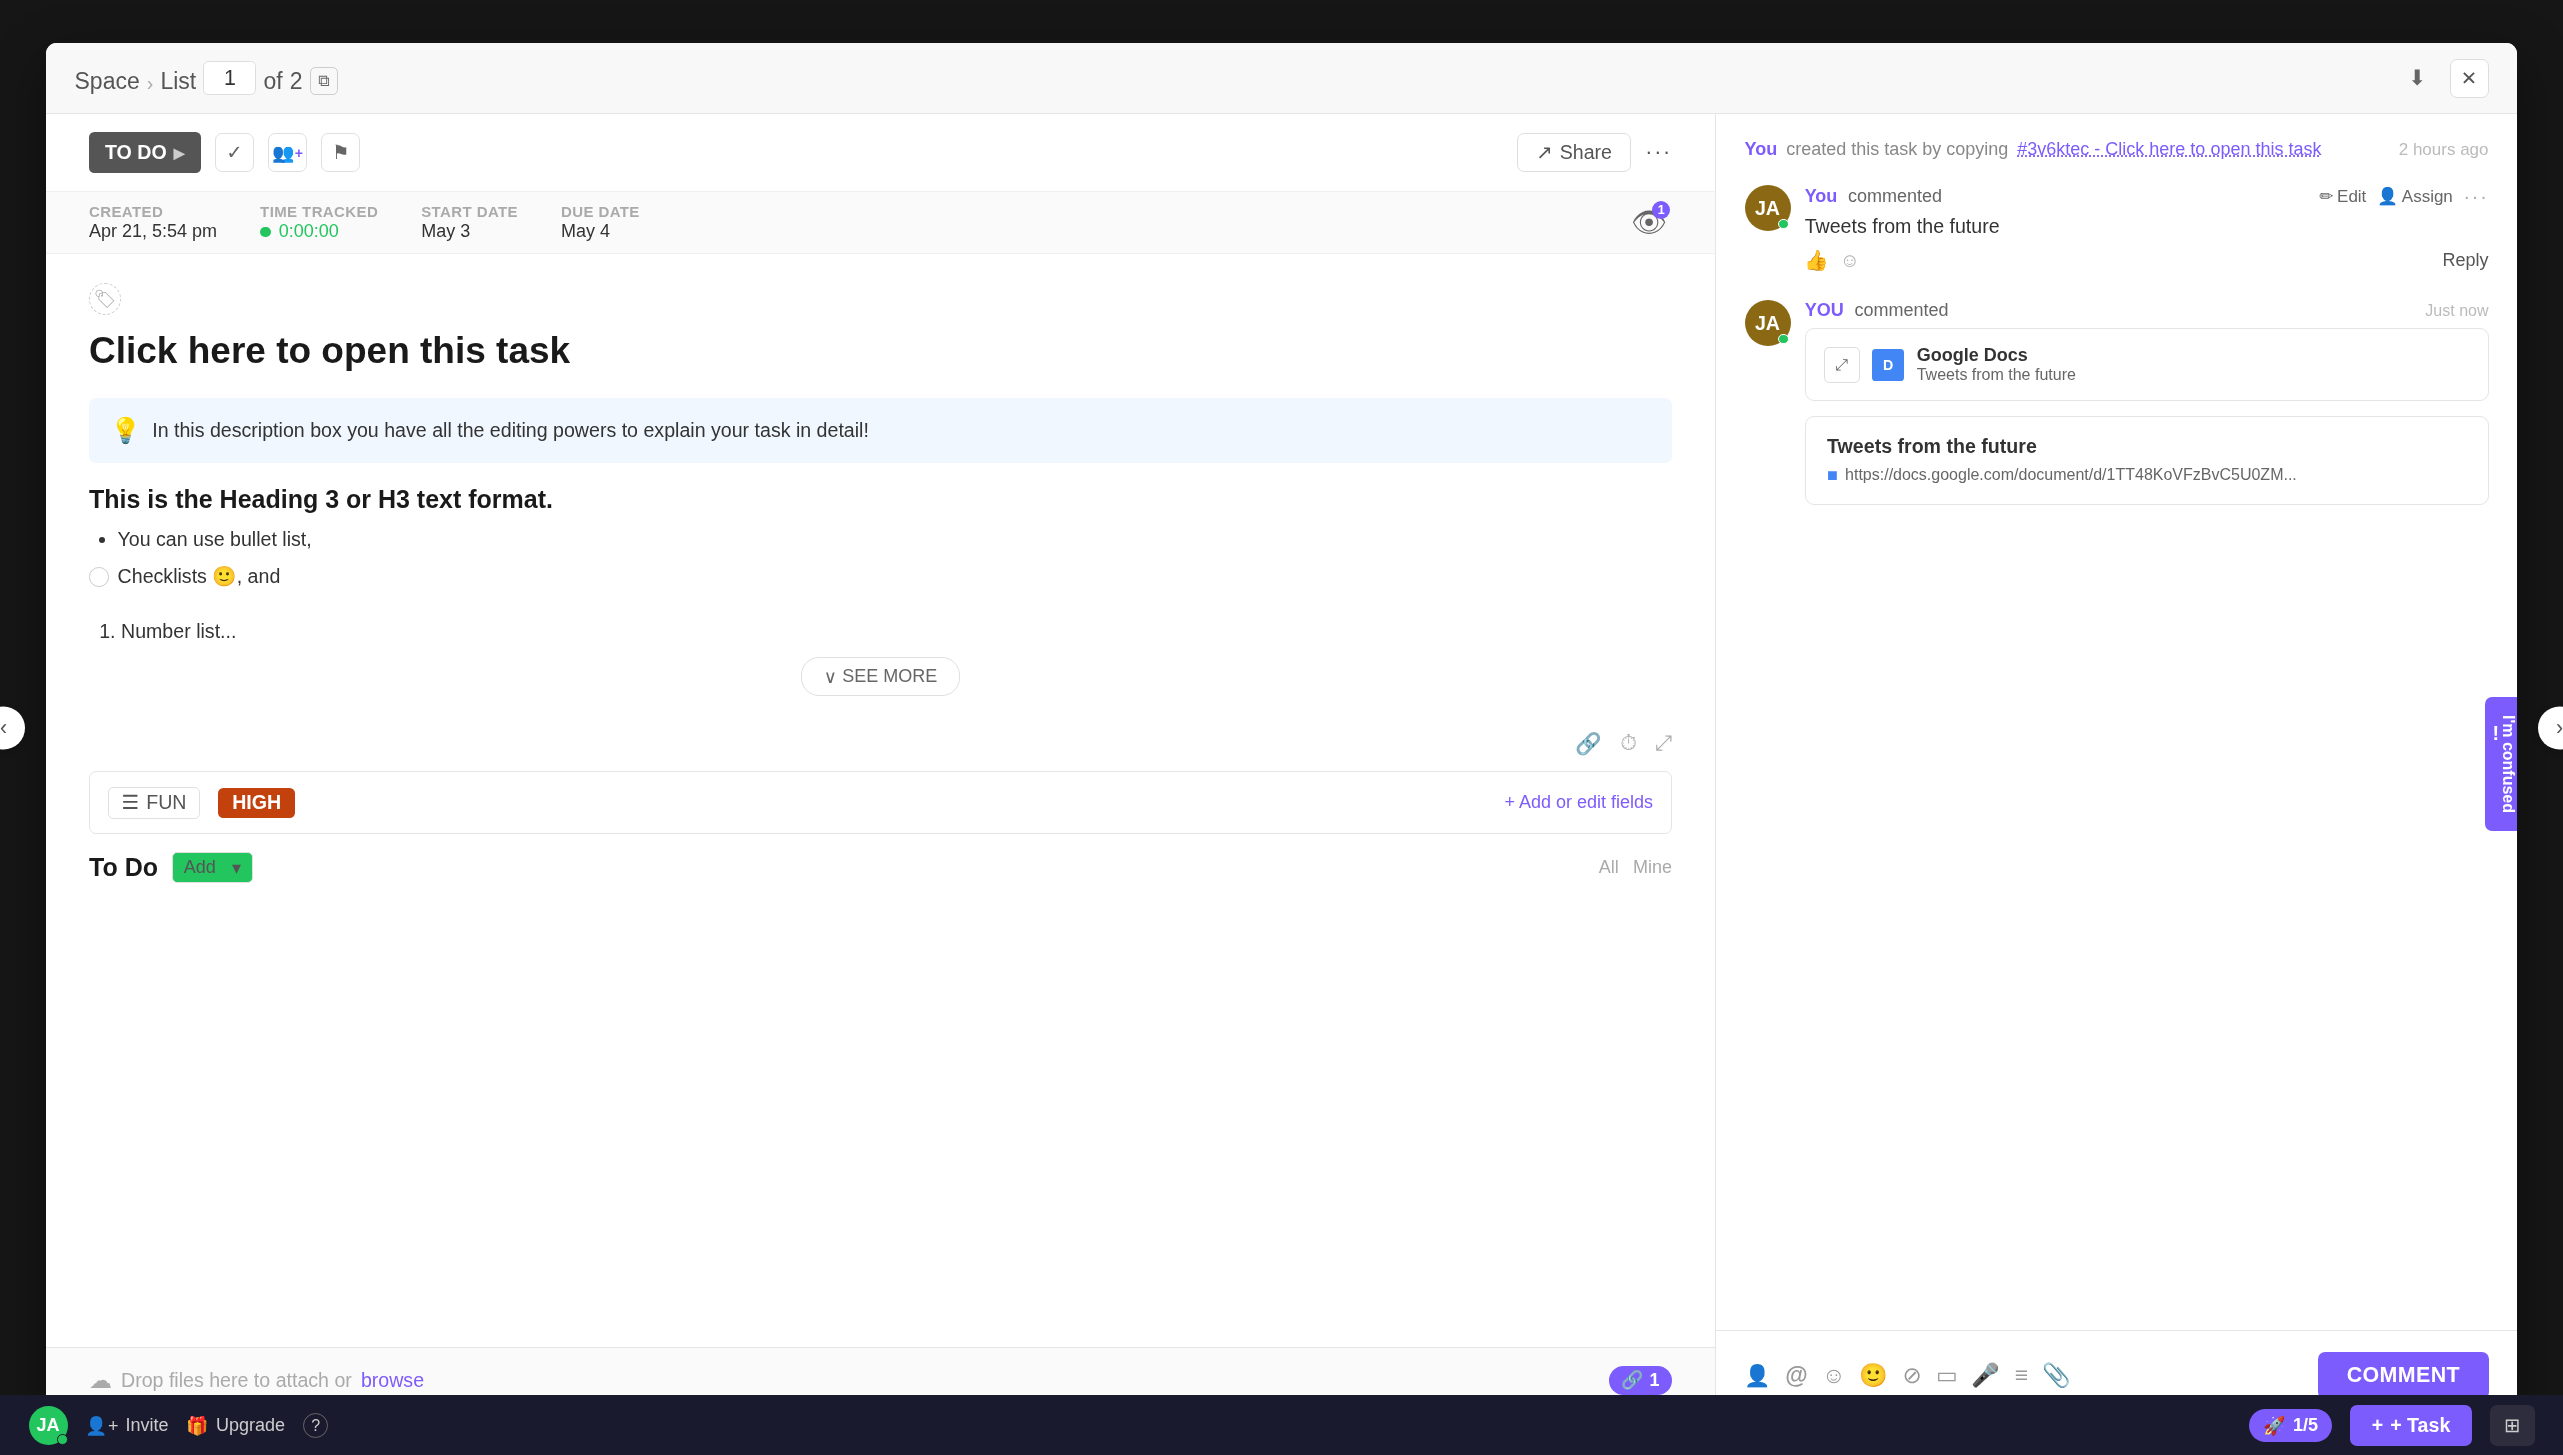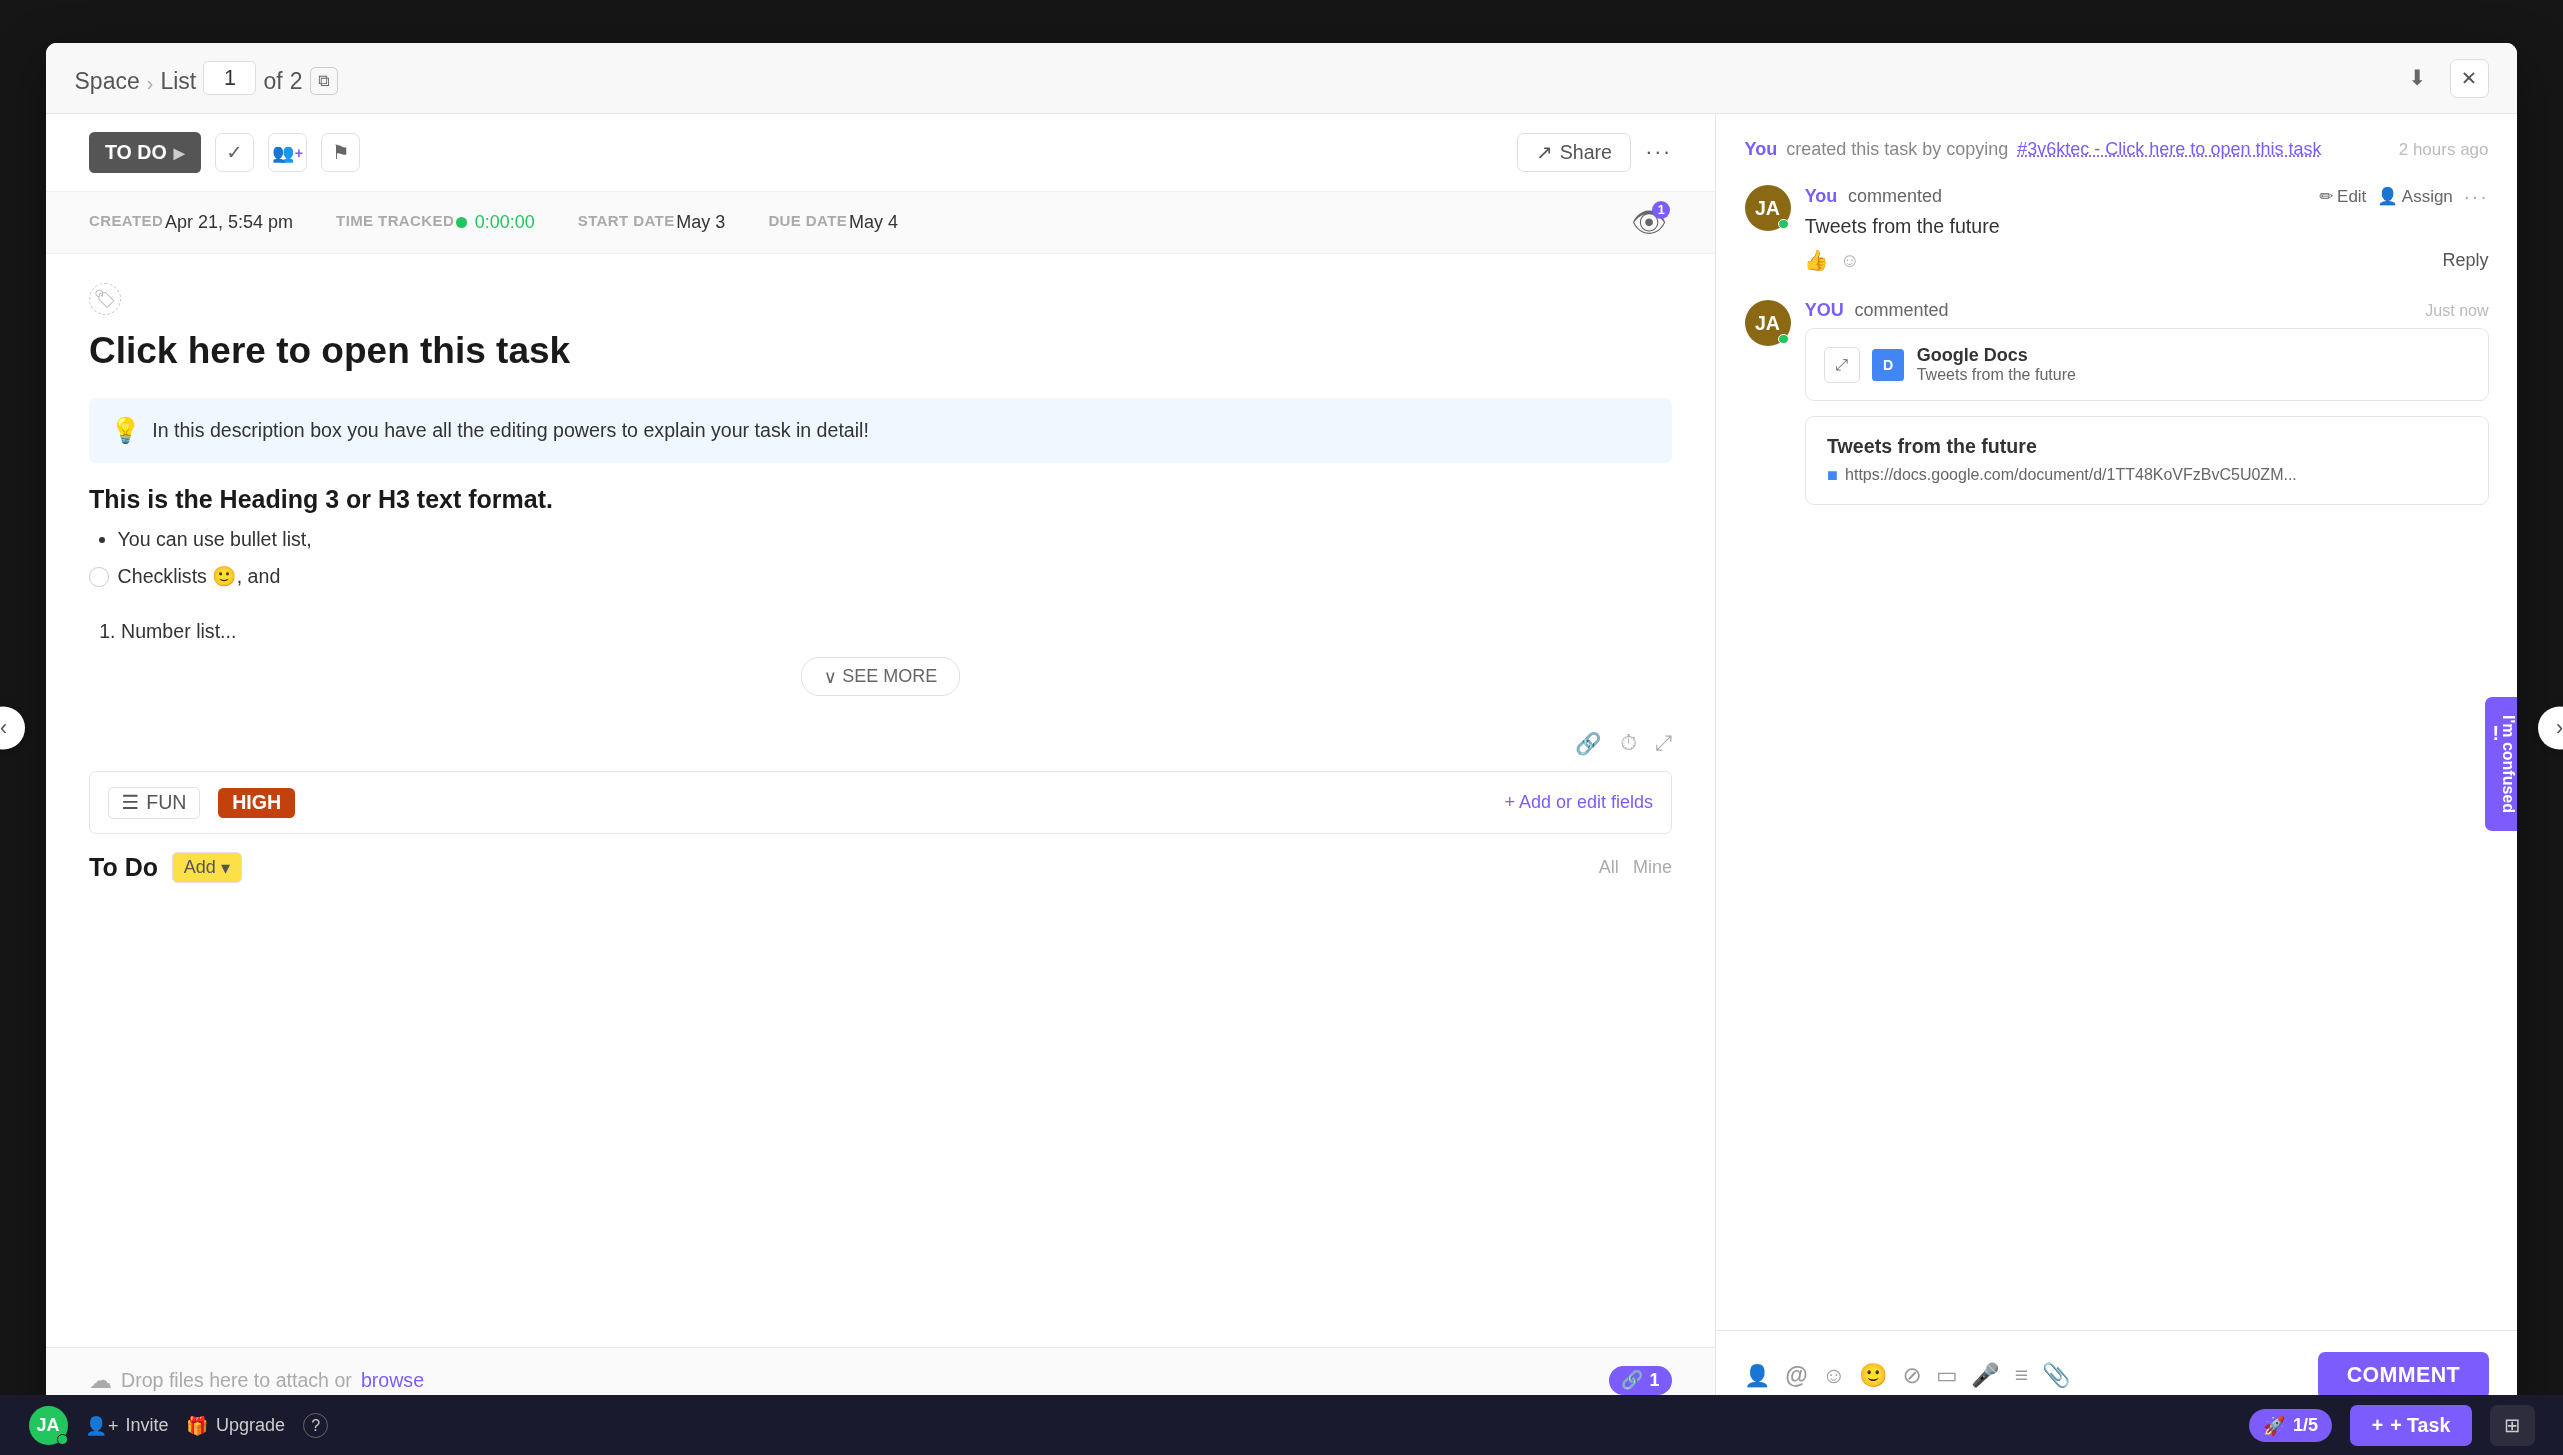--- a/index.html
+++ b/index.html
@@ -175,21 +175,21 @@
     .task-meta {
       display: flex;
       align-items: center;
       gap: 43px;
       padding: 0 43px;
       height: 62px;
       background: #fafafa;
       border-bottom: 0.9px solid #f0f0f0;
       flex-shrink: 0;
     }
-    .meta-group { display: flex; flex-direction: row; gap: 1.8px; justify-content: flex-end; }
+    .meta-group { display: flex; flex-direction: column; gap: 1.8px; justify-content: flex-end; }
     .meta-label {
       font-size: 15px;
       color: #aaa;
       font-weight: 600;
       text-transform: uppercase;
       letter-spacing: 0.4px;
     }
     .meta-value {
       font-size: 18px;
       color: #333;
@@ -365,24 +365,24 @@
       font-weight: 700;
       color: #1a1a1a;
     }
     .add-dropdown {
       border: 0.9px solid #e0e0e0;
       border-radius: 5.3px;
       padding: 3.6px 10.7px;
       font-size: 18px;
       color: #555;
       cursor: pointer;
-      background: #fde047;
-      display: flex;
-      align-items: center;
-      gap: 5px;
+      background: #22c55e;
+      display: flex;
+      align-items: center;
+      gap: 16px;
     }
     .todo-filter {
       margin-left: auto;
       display: flex;
       gap: 14.2px;
     }
     .filter-btn {
       font-size: 18px;
       color: #aaa;
       background: none;

